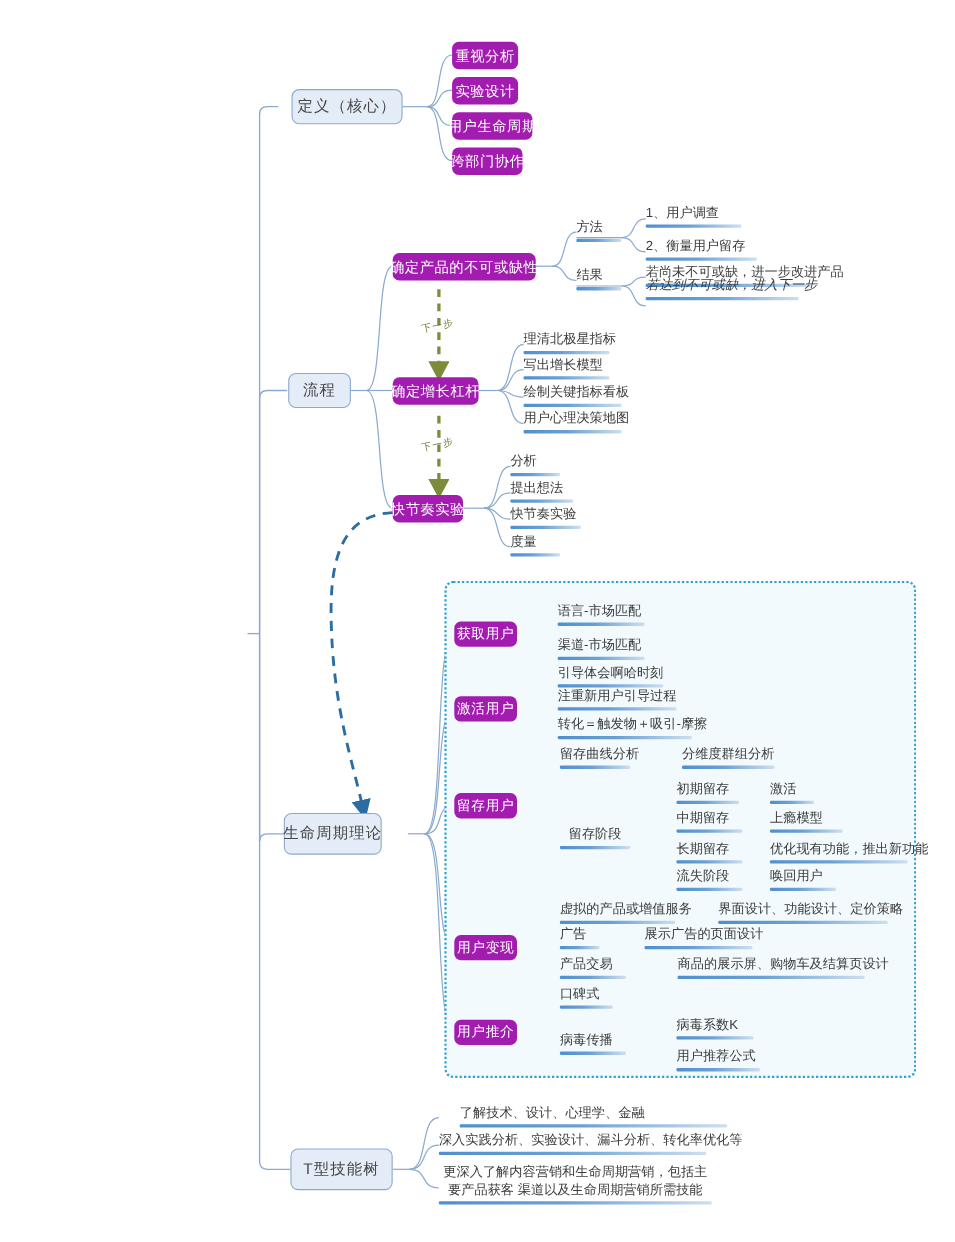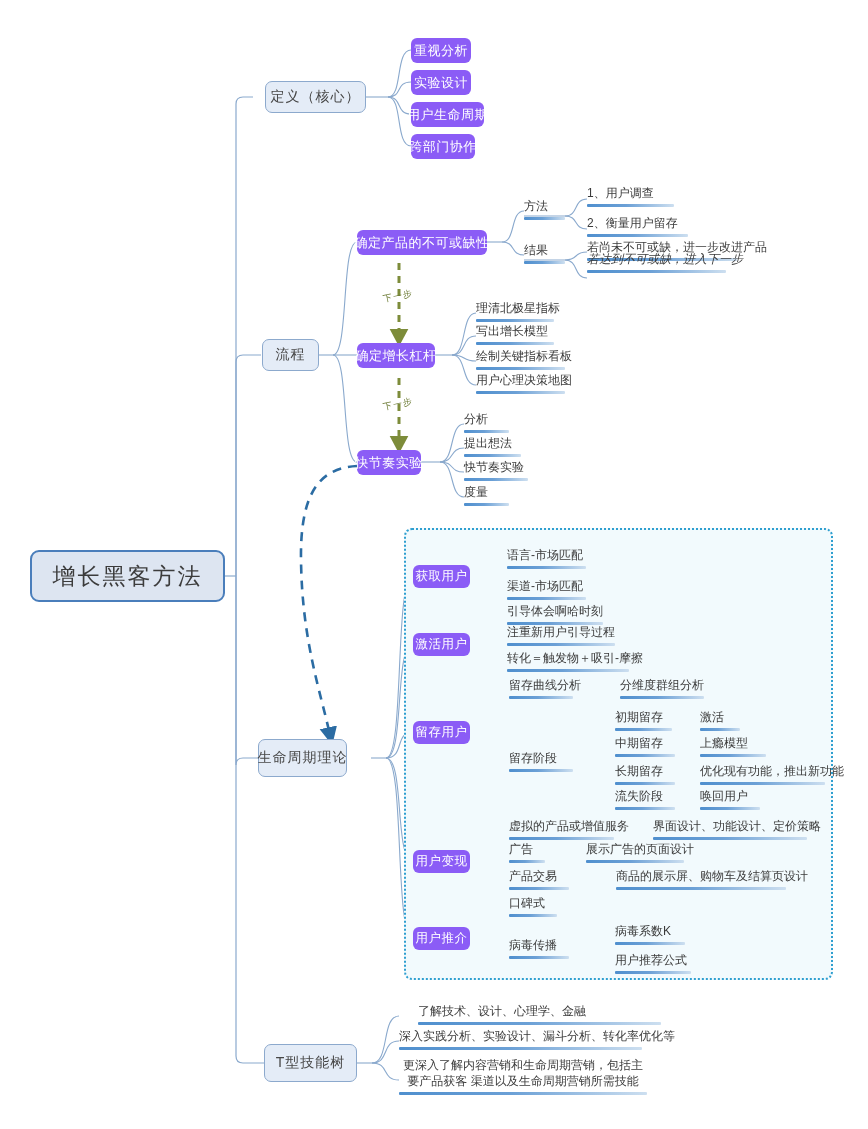--- a/index.html
+++ b/index.html
@@ -18,21 +18,21 @@
   }
   
   .pale{
     background:#e4ecf7;border:1.3px solid #8ca9cd;border-radius:7px;
     color:#474747;font-size:14px;display:flex;align-items:center;justify-content:center;
     height:32px;letter-spacing:1px;
   }
   .pale.tall{height:38px;}
   
   .blue{
-    background:#8b5cf6;border-radius:6px;color:#ffffff;font-size:13px;
+    background:#a21caf;border-radius:6px;color:#ffffff;font-size:13px;
     display:flex;align-items:center;justify-content:center;height:25px;letter-spacing:.5px;
   }
   .blue.sm{font-size:12.5px;height:23px;}
   
   .leaf{color:#3b3b3b;font-size:12px;padding-bottom:4px;line-height:15px;}
   .leaf .ln{display:block;height:3px;margin-top:3px;border-radius:1px;
      background:linear-gradient(to right,#4f8fce 0%,#6ba0d6 45%,#cddff0 100%);}
   .leaf.two{white-space:normal;text-align:center;line-height:16px;}
   
   .group-box{
@@ -181,21 +181,20 @@
       <path d="M399,378 L399,443"></path>
     </g>
 
     <g stroke="#2b6ca3" stroke-width="2.6" stroke-dasharray="9,7" fill="none" marker-end="url(#blu)">
       <path d="M357,466 C320,468 300,492 301,560 C302,640 320,690 330,735"></path>
     </g>
   </svg>
 
   <div class="group-box" style="left:404px;top:528px;width:425px;height:448px;"></div>
 
-  <div class="node root">增长黑客方法</div>
 
   <div class="node pale" style="left:265px;top:81px;width:101px;">定义（核心）</div>
   <div class="node blue" style="left:411px;top:38px;width:60px;">重视分析</div>
   <div class="node blue" style="left:411px;top:70px;width:60px;">实验设计</div>
   <div class="node blue" style="left:411px;top:102px;width:73px;">用户生命周期</div>
   <div class="node blue" style="left:411px;top:134px;width:64px;">跨部门协作</div>
 
   <div class="node pale" style="left:262px;top:339px;width:57px;">流程</div>
 
   <div class="node blue" style="left:357px;top:230px;width:130px;">确定产品的不可或缺性</div>
@@ -291,21 +290,21 @@
 
   <div class="node blue sm" style="left:413px;top:721px;width:57px;">留存用户</div>
   <div class="node leaf" style="left:509px;top:678px;width:64px;">
     <span>留存曲线分析</span>
     <span class="ln"></span>
   </div>
   <div class="node leaf" style="left:620px;top:678px;width:84px;">
     <span>分维度群组分析</span>
     <span class="ln"></span>
   </div>
-  <div class="node leaf" style="left:509px;top:751px;width:64px;">
+  <div class="node leaf" style="left:509px;top:751px;width:64px;text-align:center;">
     <span>留存阶段</span>
     <span class="ln"></span>
   </div>
   <div class="node leaf" style="left:615px;top:710px;width:57px;">
     <span>初期留存</span>
     <span class="ln"></span>
   </div>
   <div class="node leaf" style="left:700px;top:710px;width:40px;">
     <span>激活</span>
     <span class="ln"></span>

